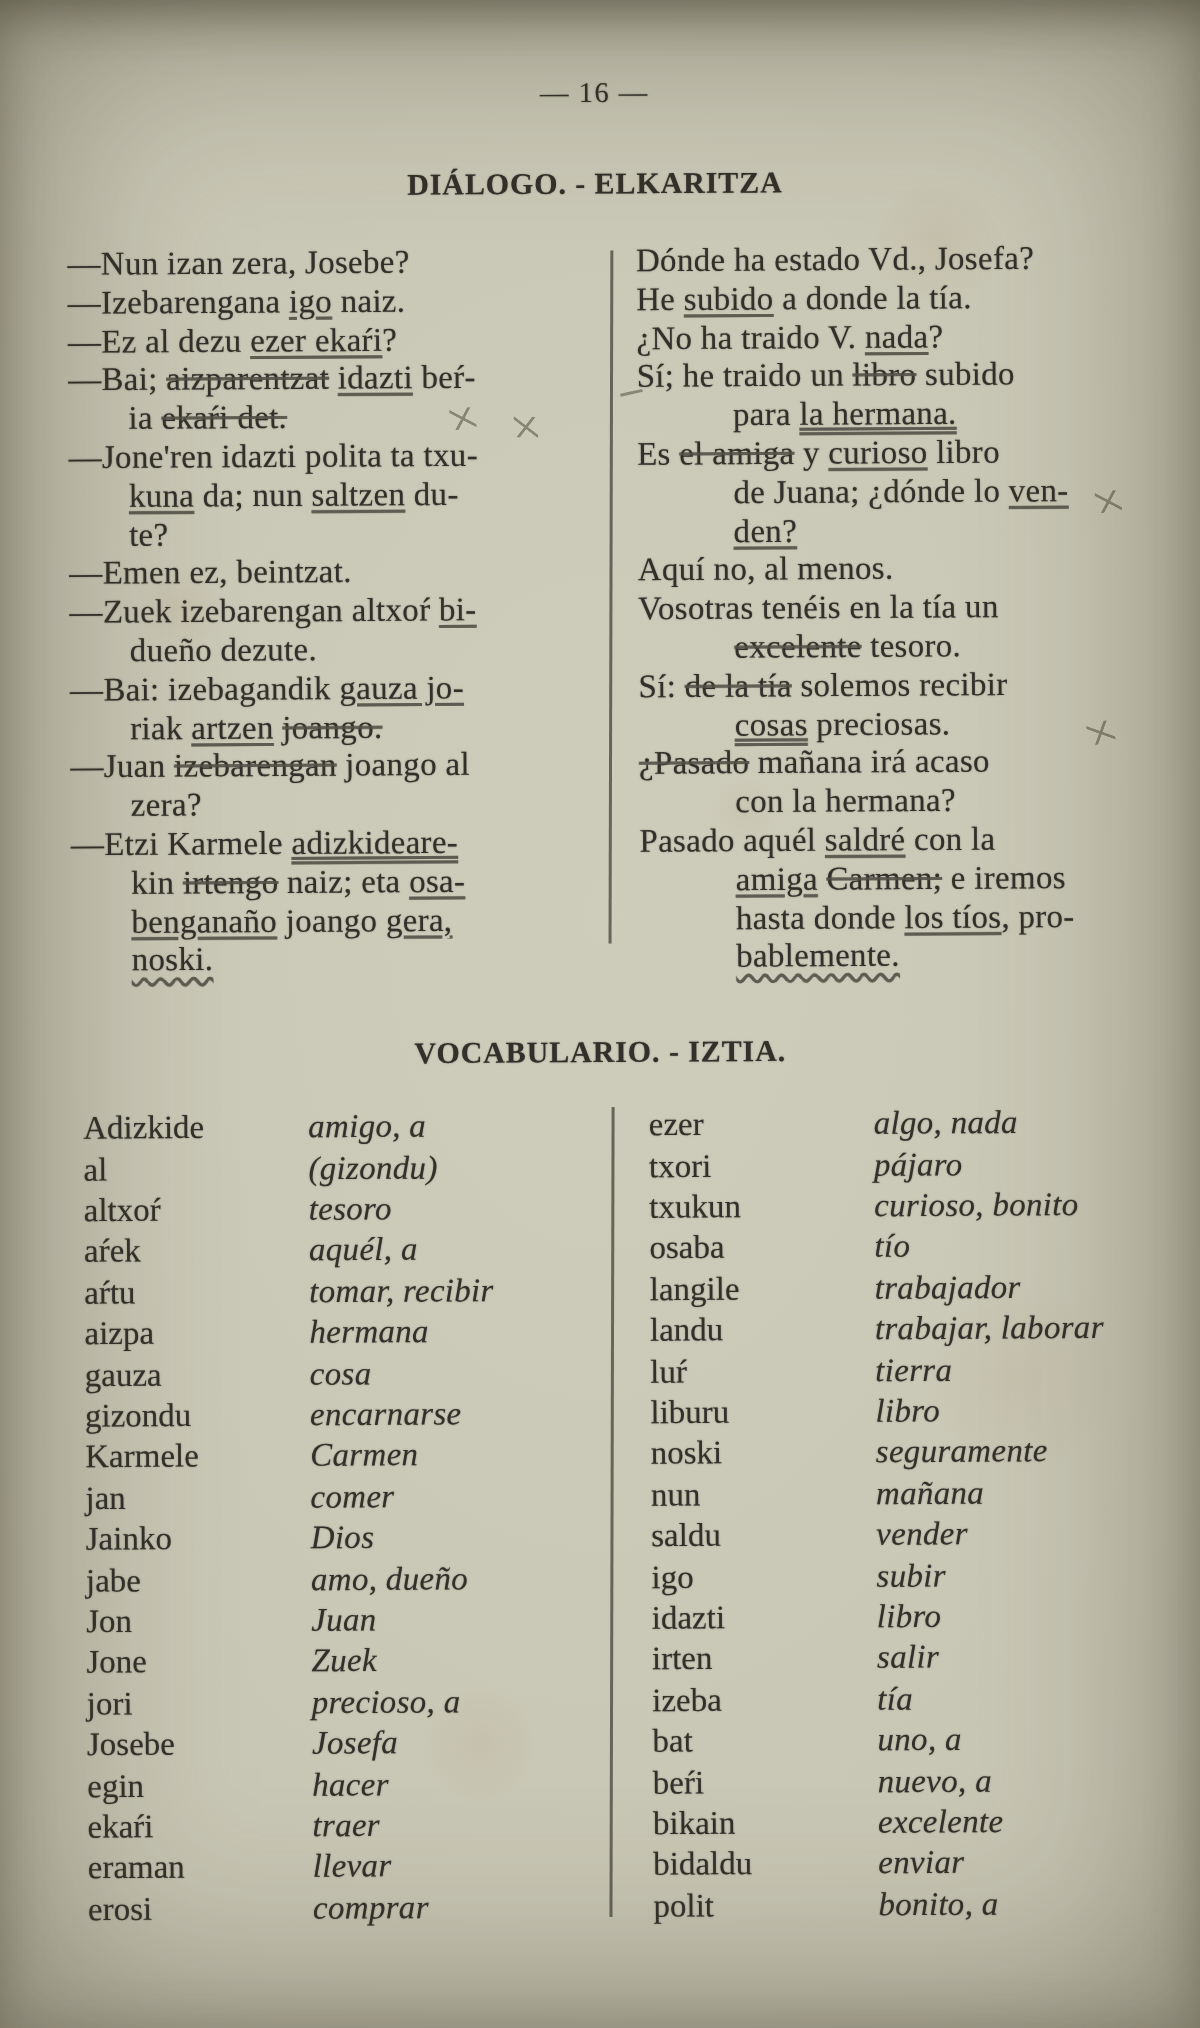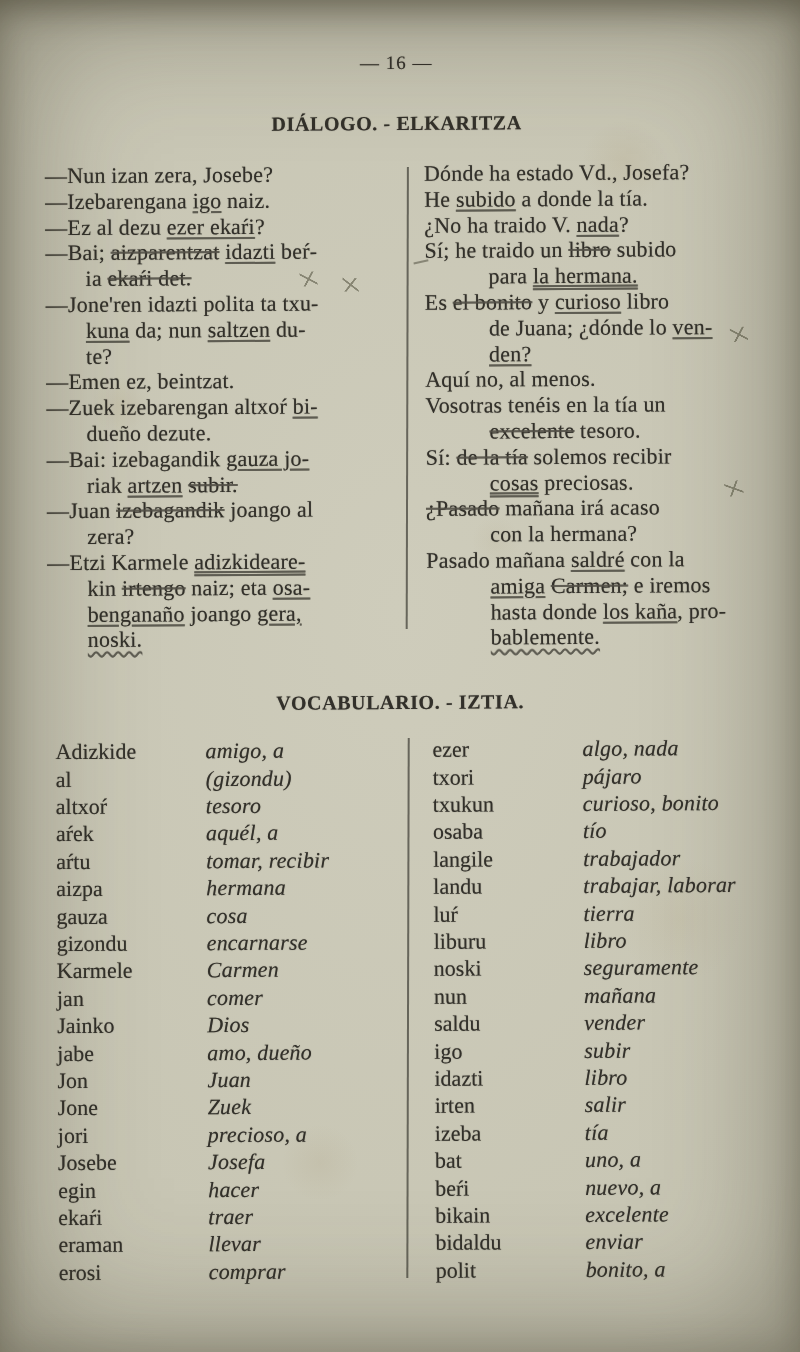--- a/index.html
+++ b/index.html
@@ -99,48 +99,48 @@
             <div class="dline"><span>—Ez al dezu </span><span class="pen-u">ezer ekaŕi</span><span>?</span></div>
             <div class="dline"><span>—Bai; </span><span class="pen-s">aizparentzat</span><span> </span><span class="pen-u">idazti</span><span> beŕ-</span></div>
             <div class="dline ind"><span>ia </span><span class="pen-s">ekaŕi det.</span></div>
             <div class="dline"><span>—Jone'ren idazti polita ta txu-</span></div>
             <div class="dline ind"><span class="pen-u">kuna</span><span> da; nun </span><span class="pen-u">saltzen</span><span> du-</span></div>
             <div class="dline ind"><span>te?</span></div>
             <div class="dline"><span>—Emen ez, beintzat.</span></div>
             <div class="dline"><span>—Zuek izebarengan altxoŕ </span><span class="pen-u">bi-</span></div>
             <div class="dline ind"><span>dueño dezute.</span></div>
             <div class="dline"><span>—Bai: izebagandik </span><span class="pen-u">gauza jo-</span></div>
-            <div class="dline ind"><span>riak </span><span class="pen-u">artzen</span><span> </span><span class="pen-s">subir.</span></div>
-            <div class="dline"><span>—Juan </span><span class="pen-s">izebagandik</span><span> joango al</span></div>
+            <div class="dline ind"><span>riak </span><span class="pen-u">artzen</span><span> </span><span class="pen-s">joango.</span></div>
+            <div class="dline"><span>—Juan </span><span class="pen-s">izebarengan</span><span> joango al</span></div>
             <div class="dline ind"><span>zera?</span></div>
             <div class="dline"><span>—Etzi Karmele </span><span class="pen-d">adizkideare-</span></div>
             <div class="dline ind"><span>kin </span><span class="pen-s">irtengo</span><span> naiz; eta </span><span class="pen-u">osa-</span></div>
             <div class="dline ind"><span class="pen-u">benganaño</span><span> joango </span><span class="pen-u">gera,</span></div>
             <div class="dline ind"><span class="pen-w">noski.</span></div>
           </div>
         <div class="divider dia"></div>
         <div class="dia-right" id="dia-right">
             <div class="dline"><span>Dónde ha estado Vd., Josefa?</span></div>
             <div class="dline"><span>He </span><span class="pen-u">subido</span><span> a donde la tía.</span></div>
             <div class="dline"><span>¿No ha traido V. </span><span class="pen-u">nada</span><span>?</span></div>
             <div class="dline"><span>Sí; he traido un </span><span class="pen-s">libro</span><span> subido</span></div>
             <div class="dline ind"><span>para </span><span class="pen-d">la hermana.</span></div>
-            <div class="dline"><span>Es </span><span class="pen-s">el bonito</span><span> y </span><span class="pen-u">curioso</span><span> libro</span></div>
+            <div class="dline"><span>Es </span><span class="pen-s">el amiga</span><span> y </span><span class="pen-u">curioso</span><span> libro</span></div>
             <div class="dline ind"><span>de Juana; ¿dónde lo </span><span class="pen-u">ven-</span></div>
             <div class="dline ind"><span class="pen-u">den?</span></div>
             <div class="dline"><span>Aquí no, al menos.</span></div>
             <div class="dline"><span>Vosotras tenéis en la tía un</span></div>
             <div class="dline ind"><span class="pen-s">excelente</span><span> tesoro.</span></div>
             <div class="dline"><span>Sí: </span><span class="pen-s">de la tía</span><span> solemos recibir</span></div>
             <div class="dline ind"><span class="pen-d">cosas</span><span> preciosas.</span></div>
             <div class="dline"><span class="pen-s">¿Pasado</span><span> mañana irá acaso</span></div>
             <div class="dline ind"><span>con la hermana?</span></div>
-            <div class="dline"><span>Pasado mañana </span><span class="pen-u">saldré</span><span> con la</span></div>
+            <div class="dline"><span>Pasado aquél </span><span class="pen-u">saldré</span><span> con la</span></div>
             <div class="dline ind"><span class="pen-u">amiga</span><span> </span><span class="pen-s">Carmen;</span><span> e iremos</span></div>
-            <div class="dline ind"><span>hasta donde </span><span class="pen-u">los kaña</span><span>, pro-</span></div>
+            <div class="dline ind"><span>hasta donde </span><span class="pen-u">los tíos</span><span>, pro-</span></div>
             <div class="dline ind"><span class="pen-w">bablemente.</span></div>
           </div>
       </div>
       <span class="pencil-x" style="left:302px;top:110px;"></span>
       <span class="pencil-x" style="left:344px;top:116px;transform:rotate(10deg);"></span>
       <span class="pencil-x" style="left:732px;top:168px;"></span>
       <span class="pencil-x" style="left:726px;top:322px;transform:rotate(-8deg);"></span>
       <span class="pencil-dash" style="left:416px;top:100px;"></span>
     </div>
 

